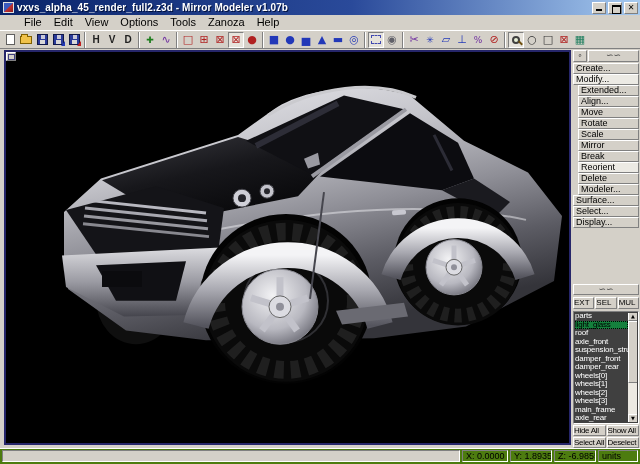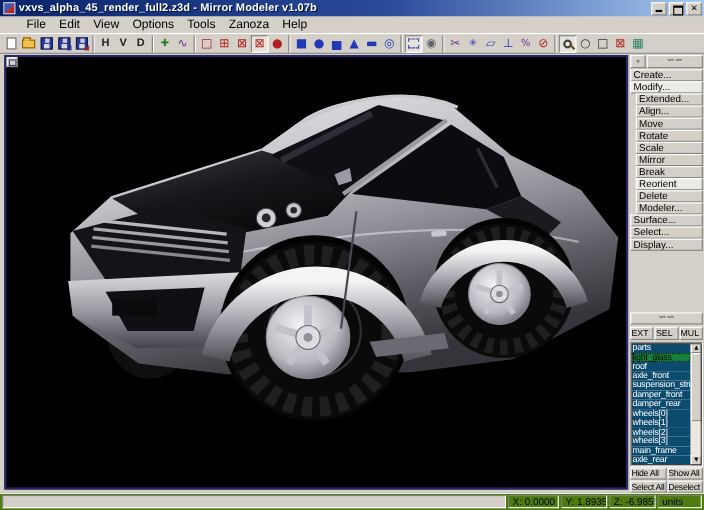--- a/index.html
+++ b/index.html
@@ -91,21 +91,21 @@
     border:1px solid; border-color:#fff #808080 #808080 #fff; }
   .mode-row { display:flex; gap:1px; margin-bottom:2px; }
   .mode-btn { flex:1; height:12px; font-size:8px; line-height:10px; 
     border:1px solid; border-color:#fff #808080 #808080 #fff; }
 
   .parts-list { flex:0 0 113px; height:113px; background:#fff; display:flex;
     border:1px solid; border-color:#808080 #fff #fff #808080; outline:1px solid #404040; outline-offset:-2px; }
   .parts-col { flex:1; overflow:hidden; display:flex; flex-direction:column; background:#fff; }
   .part { height:8.5px; flex:0 0 8.5px; font-size:8px; line-height:8.5px; padding-left:1px;
     white-space:nowrap; overflow:hidden; letter-spacing:-0.2px; }
-  .part.sel { background:#0c4a6e; color:#fff; }
+  .part.sel { background:#404040; color:#fff; }
   .part.focused { background:#15803d; color:#000; outline:1px dotted #000; outline-offset:-1px; }
   .vscroll { flex:0 0 10px; width:10px; background:#d4d0c8; display:flex; flex-direction:column; }
   .sbtn { height:9px; flex:0 0 9px; font-size:5px; line-height:7px; text-align:center; color:#000;
     border:1px solid; border-color:#fff #808080 #808080 #fff; background:#d4d0c8;
     font-family:"DejaVu Sans",sans-serif; }
   .sthumb { flex:0 0 62px; border:1px solid; border-color:#fff #808080 #808080 #fff; background:#d4d0c8; }
   .strack { flex:1; background:#ece9e2; }
 
   .two-row { display:flex; gap:1px; margin-top:1px; }
   .bbtn { flex:1; height:11px; font-size:8px; line-height:9px; text-align:left; letter-spacing:-0.3px;

